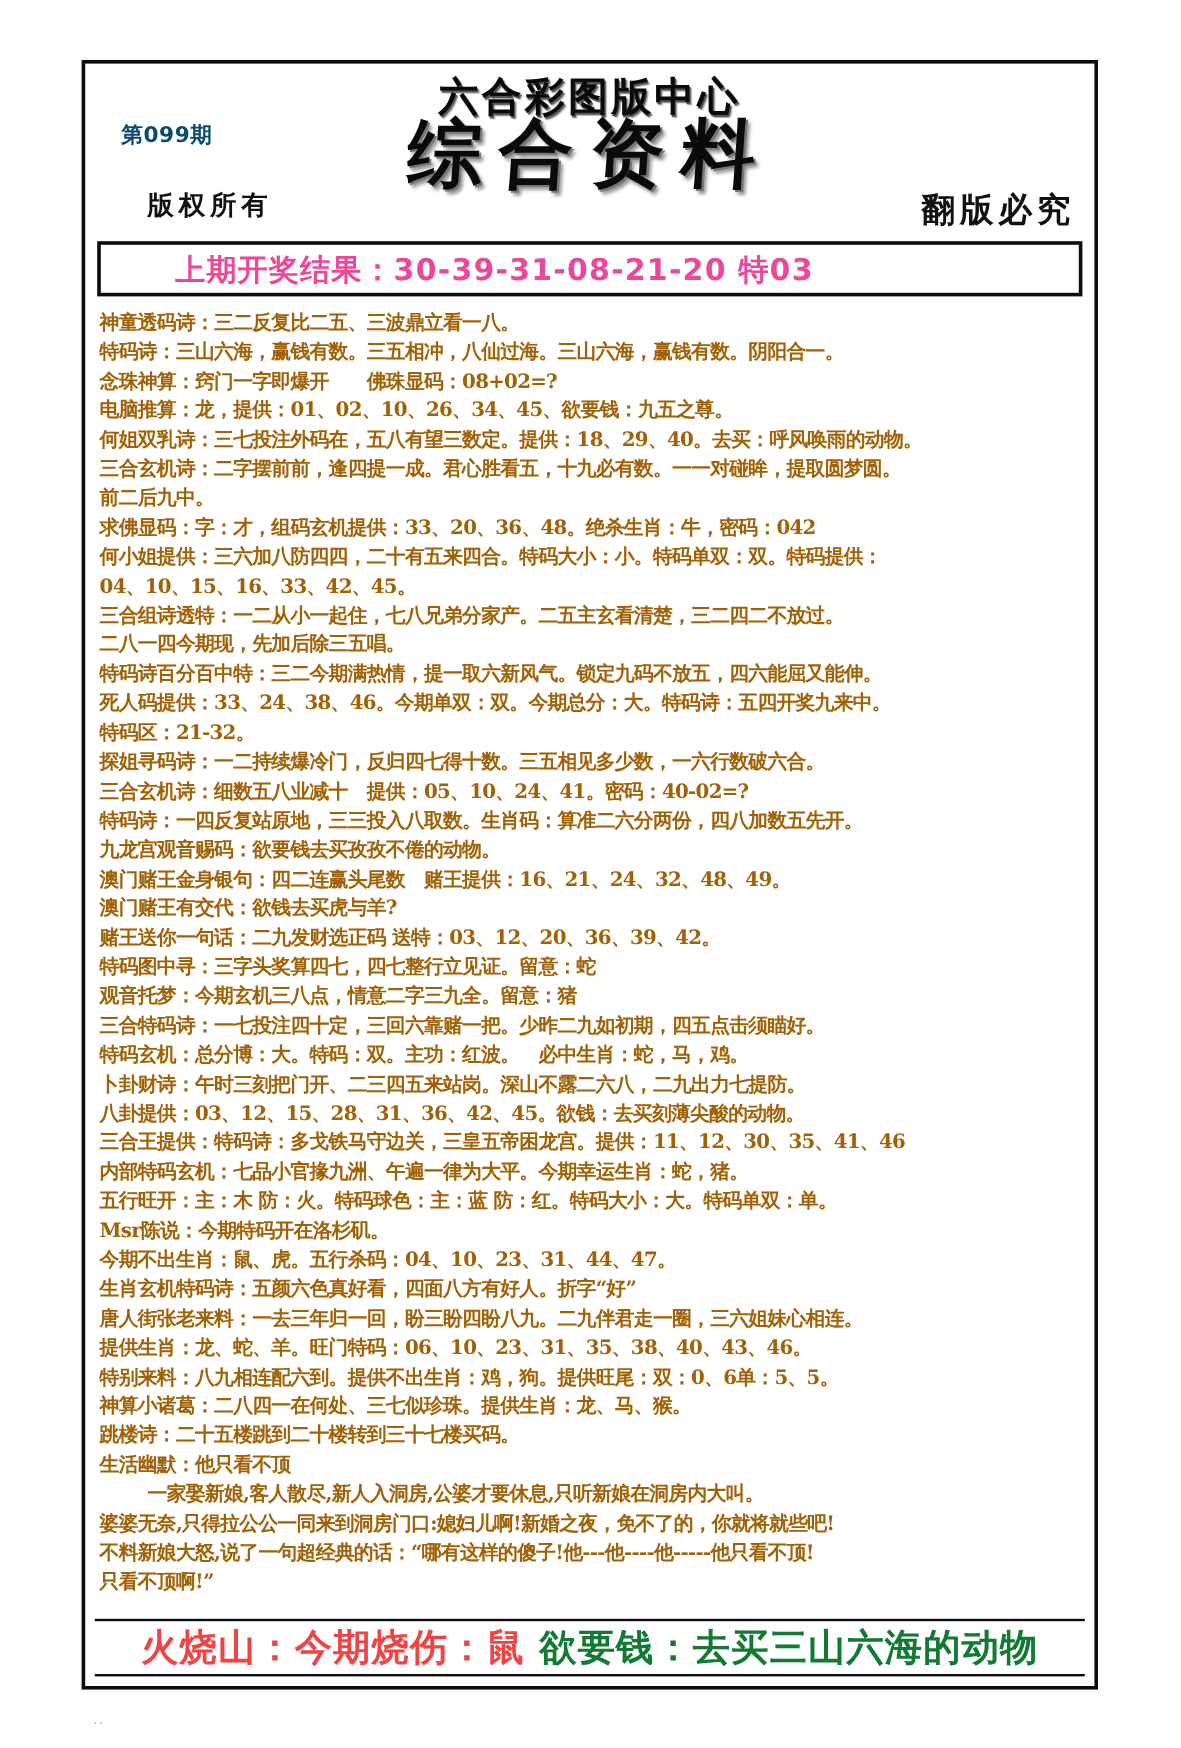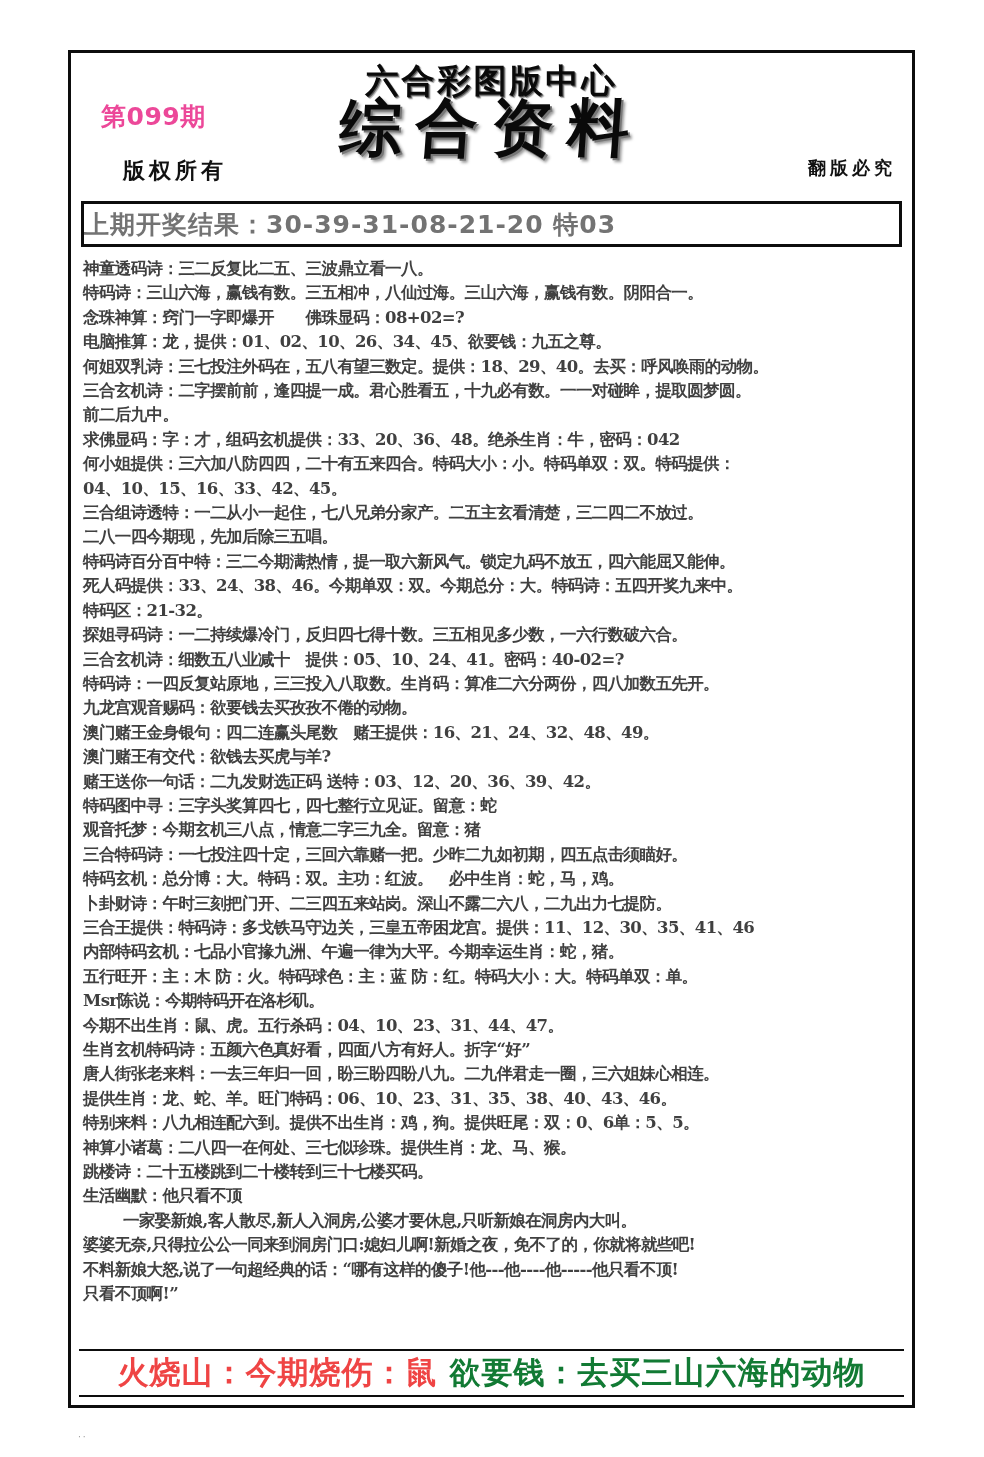--- a/index.html
+++ b/index.html
@@ -28,42 +28,42 @@
 
   
   .masthead {
     position: relative;
     height: 148px;
   }
   .issue-no {
     position: absolute;
     left: 30px;
     top: 47px;
-    font-size: 25px;
-    font-weight: bold;
-    color: #ec4899;
+    font-size: 18px;
+    font-weight: bold;
+    color: #0c4a6e;
     letter-spacing: 0.5px;
     font-family: "DejaVu Sans", "Liberation Sans", sans-serif;
   }
   .copyright-left {
     position: absolute;
     left: 24px;
     top: 103px;
     font-size: 22px;
     font-weight: bold;
     color: #111;
     letter-spacing: 4px;
     font-family: "DejaVu Serif", "Liberation Serif", serif;
     margin-left: 28px;
   }
   .copyright-right {
     position: absolute;
     right: 16px;
     top: 103px;
-    font-size: 18px;
+    font-size: 28px;
     font-weight: bold;
     color: #111;
     letter-spacing: 4px;
     font-family: "DejaVu Serif", "Liberation Serif", serif;
   }
   .site-title {
     position: absolute;
     left: 0;
     right: 0;
     top: 6px;
@@ -95,36 +95,37 @@
   .result-banner {
     margin: 0 10px 6px 10px;
     border: 3px solid #0d0d0d;
     height: 46px;
     display: flex;
     align-items: center;
     box-sizing: border-box;
     background: #fff;
   }
   .result-text {
+    padding-left: 62px;
     font-size: 25px;
     font-weight: bold;
-    color: #737373;
+    color: #ec4899;
     letter-spacing: 1px;
     font-family: "DejaVu Sans", "Liberation Sans", sans-serif;
     text-align: center;
   }
 
   
   .body-block {
     padding: 4px 10px 0 12px;
   }
   .line {
     font-size: 16.5px;
     line-height: 24.4px;
-    color: #404040;
+    color: #a16207;
     font-weight: bold;
     white-space: nowrap;
     font-family: "DejaVu Serif", "Liberation Serif", serif;
     letter-spacing: 0px;
   }
   .line.indent {
     text-indent: 40px;
   }
   .line.narrow {
     letter-spacing: -0.6px;
@@ -201,20 +202,21 @@
     <div class="line narrow">特码诗：一四反复站原地，三三投入八取数。生肖码：算准二六分两份，四八加数五先开。</div>
     <div class="line narrow">九龙宫观音赐码：欲要钱去买孜孜不倦的动物。</div>
     <div class="line narrow">澳门赌王金身银句：四二连赢头尾数　赌王提供：16、21、24、32、48、49。</div>
     <div class="line narrow">澳门赌王有交代：欲钱去买虎与羊?</div>
     <div class="line narrow">赌王送你一句话：二九发财选正码 送特：03、12、20、36、39、42。</div>
     <div class="line narrow">特码图中寻：三字头奖算四七，四七整行立见证。留意：蛇</div>
     <div class="line narrow">观音托梦：今期玄机三八点，情意二字三九全。留意：猪</div>
     <div class="line narrow">三合特码诗：一七投注四十定，三回六靠赌一把。少昨二九如初期，四五点击须瞄好。</div>
     <div class="line narrow">特码玄机：总分博：大。特码：双。主功：红波。　必中生肖：蛇，马，鸡。</div>
     <div class="line narrow">卜卦财诗：午时三刻把门开、二三四五来站岗。深山不露二六八，二九出力七提防。</div>
+    <div class="line narrow">八卦提供：03、12、15、28、31、36、42、45。欲钱：去买刻薄尖酸的动物。</div>
     <div class="line narrow">三合王提供：特码诗：多戈铁马守边关，三皇五帝困龙宫。提供：11、12、30、35、41、46</div>
     <div class="line narrow">内部特码玄机：七品小官掾九洲、午遍一律为大平。今期幸运生肖：蛇，猪。</div>
     <div class="line narrow">五行旺开：主：木 防：火。特码球色：主：蓝 防：红。特码大小：大。特码单双：单。</div>
     <div class="line narrow">Msr陈说：今期特码开在洛杉矶。</div>
     <div class="line narrow">今期不出生肖：鼠、虎。五行杀码：04、10、23、31、44、47。</div>
     <div class="line narrow">生肖玄机特码诗：五颜六色真好看，四面八方有好人。折字“好”</div>
     <div class="line narrow">唐人街张老来料：一去三年归一回，盼三盼四盼八九。二九伴君走一圈，三六姐妹心相连。</div>
     <div class="line narrow">提供生肖：龙、蛇、羊。旺门特码：06、10、23、31、35、38、40、43、46。</div>
     <div class="line narrow">特别来料：八九相连配六到。提供不出生肖：鸡，狗。提供旺尾：双：0、6单：5、5。</div>
     <div class="line narrow">神算小诸葛：二八四一在何处、三七似珍珠。提供生肖：龙、马、猴。</div>

